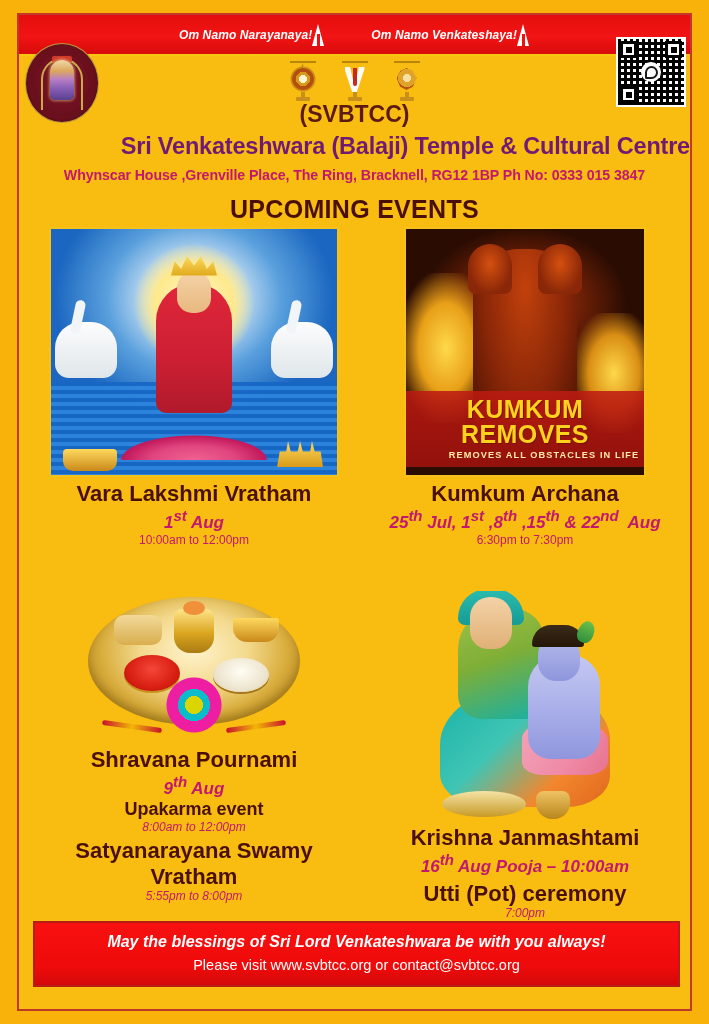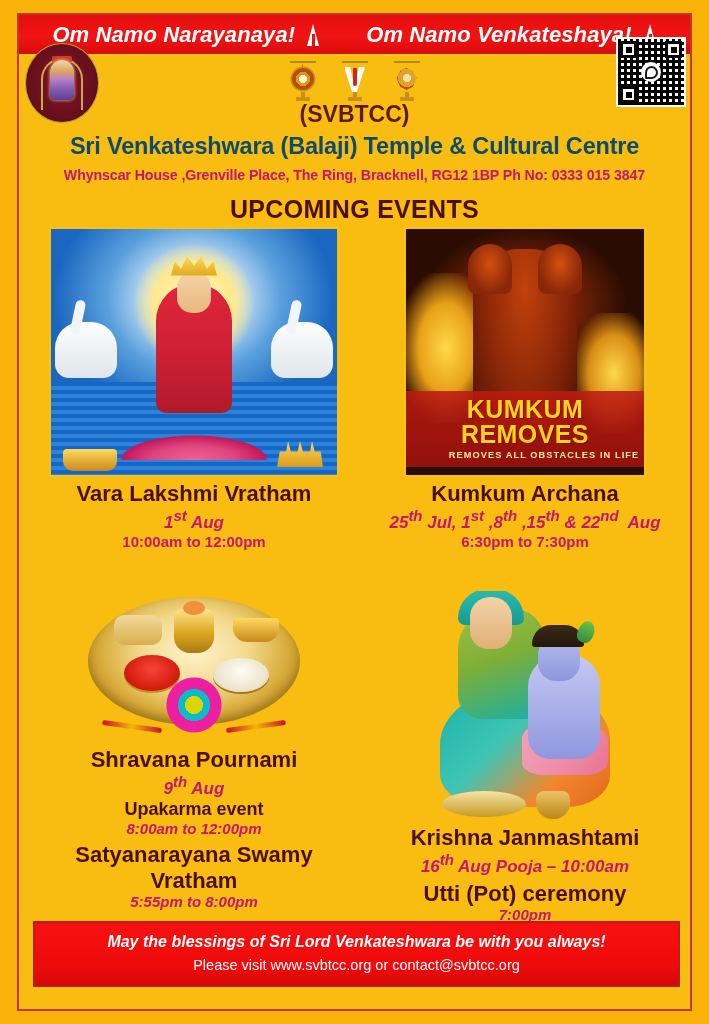--- a/index.html
+++ b/index.html
@@ -43,25 +43,25 @@
     border-bottom: 2px solid #f7c80f;
     display: flex;
     align-items: center;
     justify-content: center;
     gap: 46px;
     box-sizing: border-box;
   }
   .banner-phrase {
     display: flex;
     align-items: center;
-    gap: 12px;
+    gap: 0;
     color: #ffffff;
     font-style: italic;
     font-weight: bold;
-    font-size: 22px;
+    font-size: 12px;
     letter-spacing: 0.1px;
     white-space: nowrap;
   }
   .namam-glyph {
     display: inline-block;
     width: 13px;
     height: 24px;
     position: relative;
   }
   .namam-glyph::before {
@@ -291,24 +291,24 @@
     text-align: center;
     font-size: 23px;
     font-weight: bold;
     color: #5c1a12;
   }
   .temple-name {
     position: absolute;
     left: 0;
     top: 118px;
     width: 100%;
-    text-align: center;
+    text-align: right;
     font-size: 23.5px;
     font-weight: bold;
-    color: #0c4a6e;
+    color: #701a75;
     letter-spacing: -0.2px;
     white-space: nowrap;
   }
   .address-line {
     position: absolute;
     left: 0;
     top: 152px;
     width: 100%;
     text-align: center;
     font-size: 14.2px;
@@ -364,22 +364,22 @@
     font-weight: bold;
     font-style: italic;
     color: #c2186f;
     line-height: 1.22;
   }
   .ev-date sup {
     font-size: 15px;
     vertical-align: super;
   }
   .ev-time {
-    font-size: 15px;
-    font-weight: bold;
+    font-size: 12px;
+    font-weight: normal;
     color: #c2186f;
     line-height: 1.22;
   }
   .ev-time.italic { font-style: italic; }
 
   
   .art {
     position: relative;
     overflow: hidden;
   }

